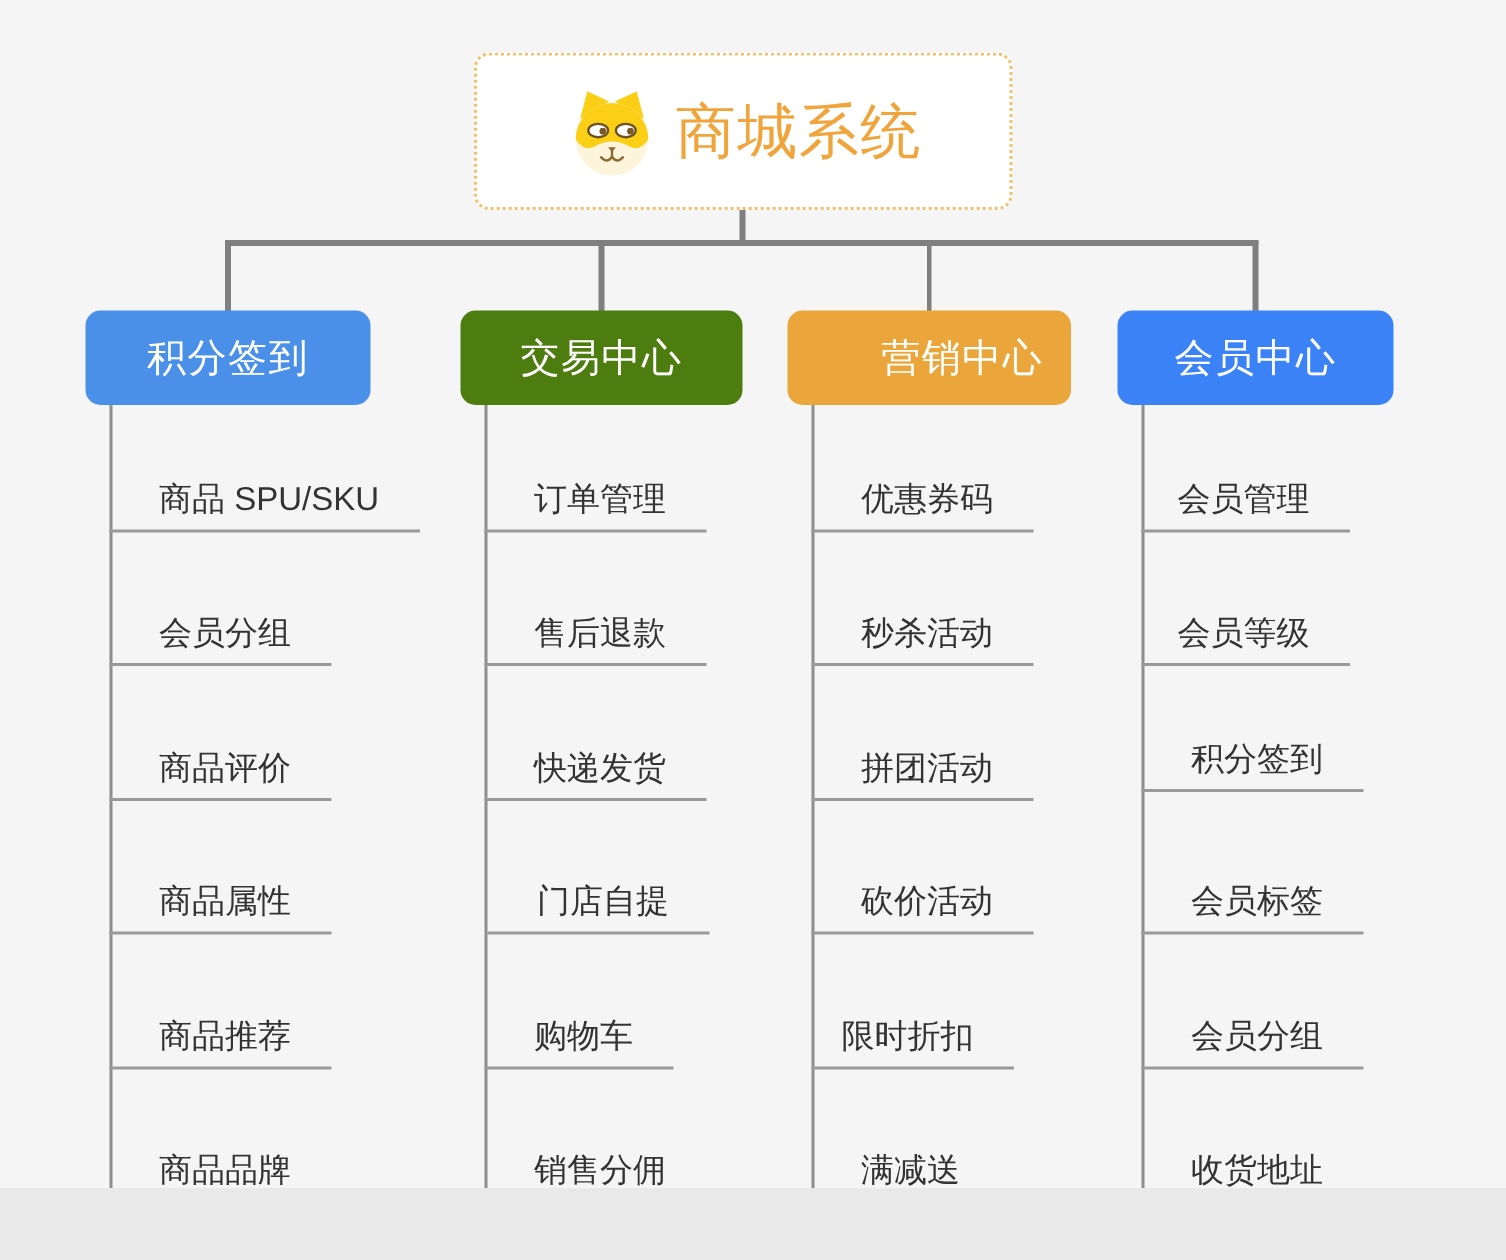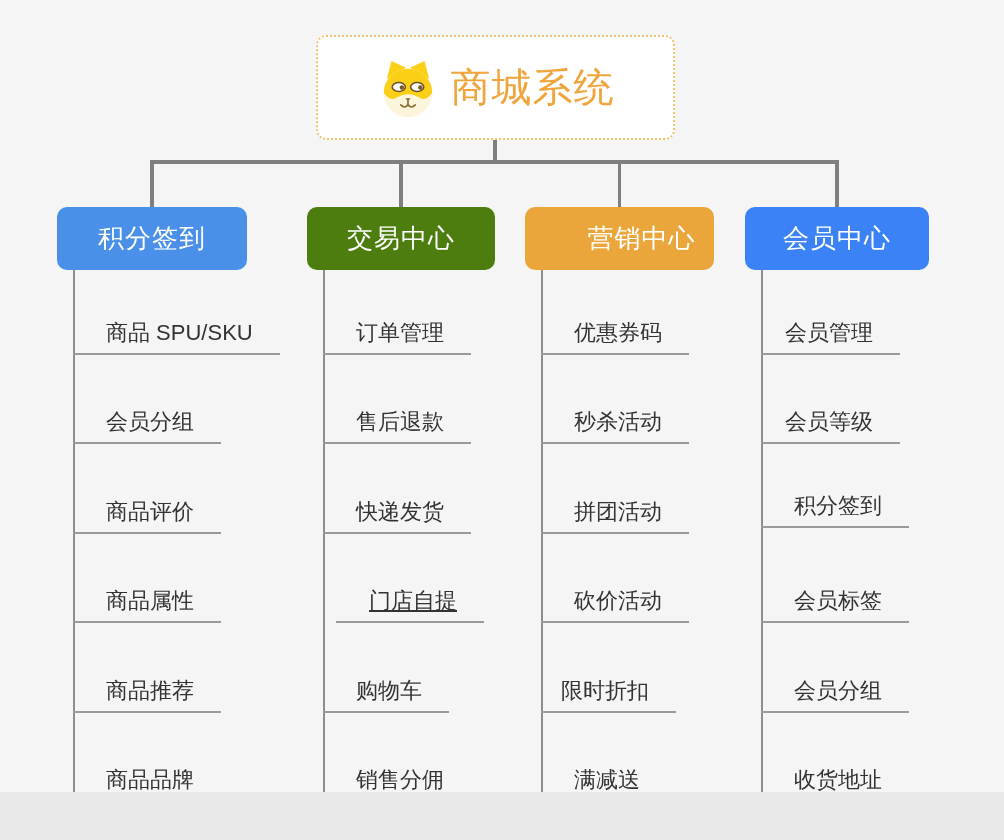--- a/index.html
+++ b/index.html
@@ -110,21 +110,21 @@
       <div class="trunk" style="left: 323px; top: 270px; height: 532px;"></div>
       <div class="child-item" style="left: 323px; top: 317px;">
         <span>订单管理</span>
       </div>
       <div class="child-item" style="left: 323px; top: 406.4px;">
         <span>售后退款</span>
       </div>
       <div class="child-item" style="left: 323px; top: 495.8px;">
         <span>快递发货</span>
       </div>
-      <div class="child-item" style="left: 336px; top: 585.2px; text-decoration: underline;">
+      <div class="child-item" style="left: 325px; top: 585.2px;">
         <span>门店自提</span>
       </div>
       <div class="child-item" style="left: 323px; top: 674.6px;">
         <span>购物车</span>
       </div>
       <div class="child-item" style="left: 323px; top: 764px;">
         <span>销售分佣</span>
       </div>
       <div class="line" style="left: 617.75px; top: 160px; width: 3.5px; height: 49px; background: rgb(127, 127, 127);"></div>
       <div class="branch-box" style="left: 525px; width: 189px; background: rgb(235, 166, 59); padding-left: 44px;">

